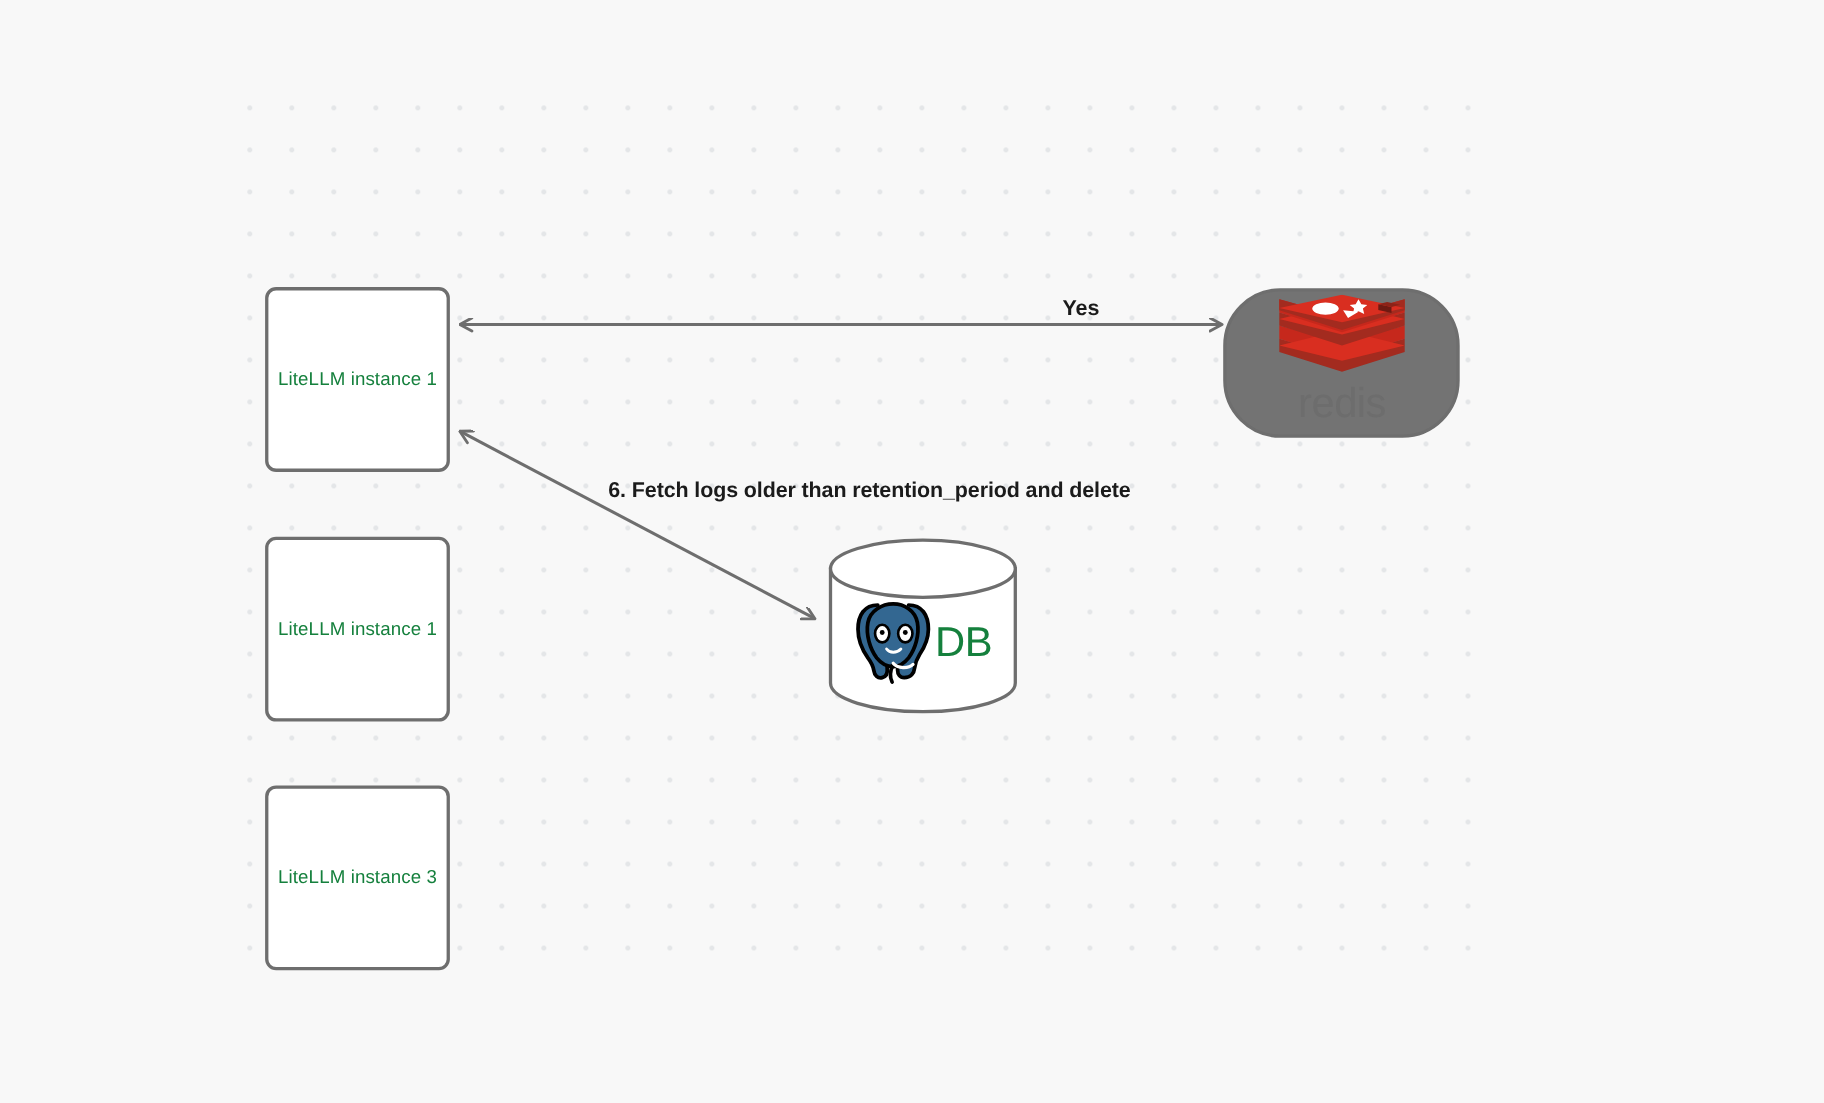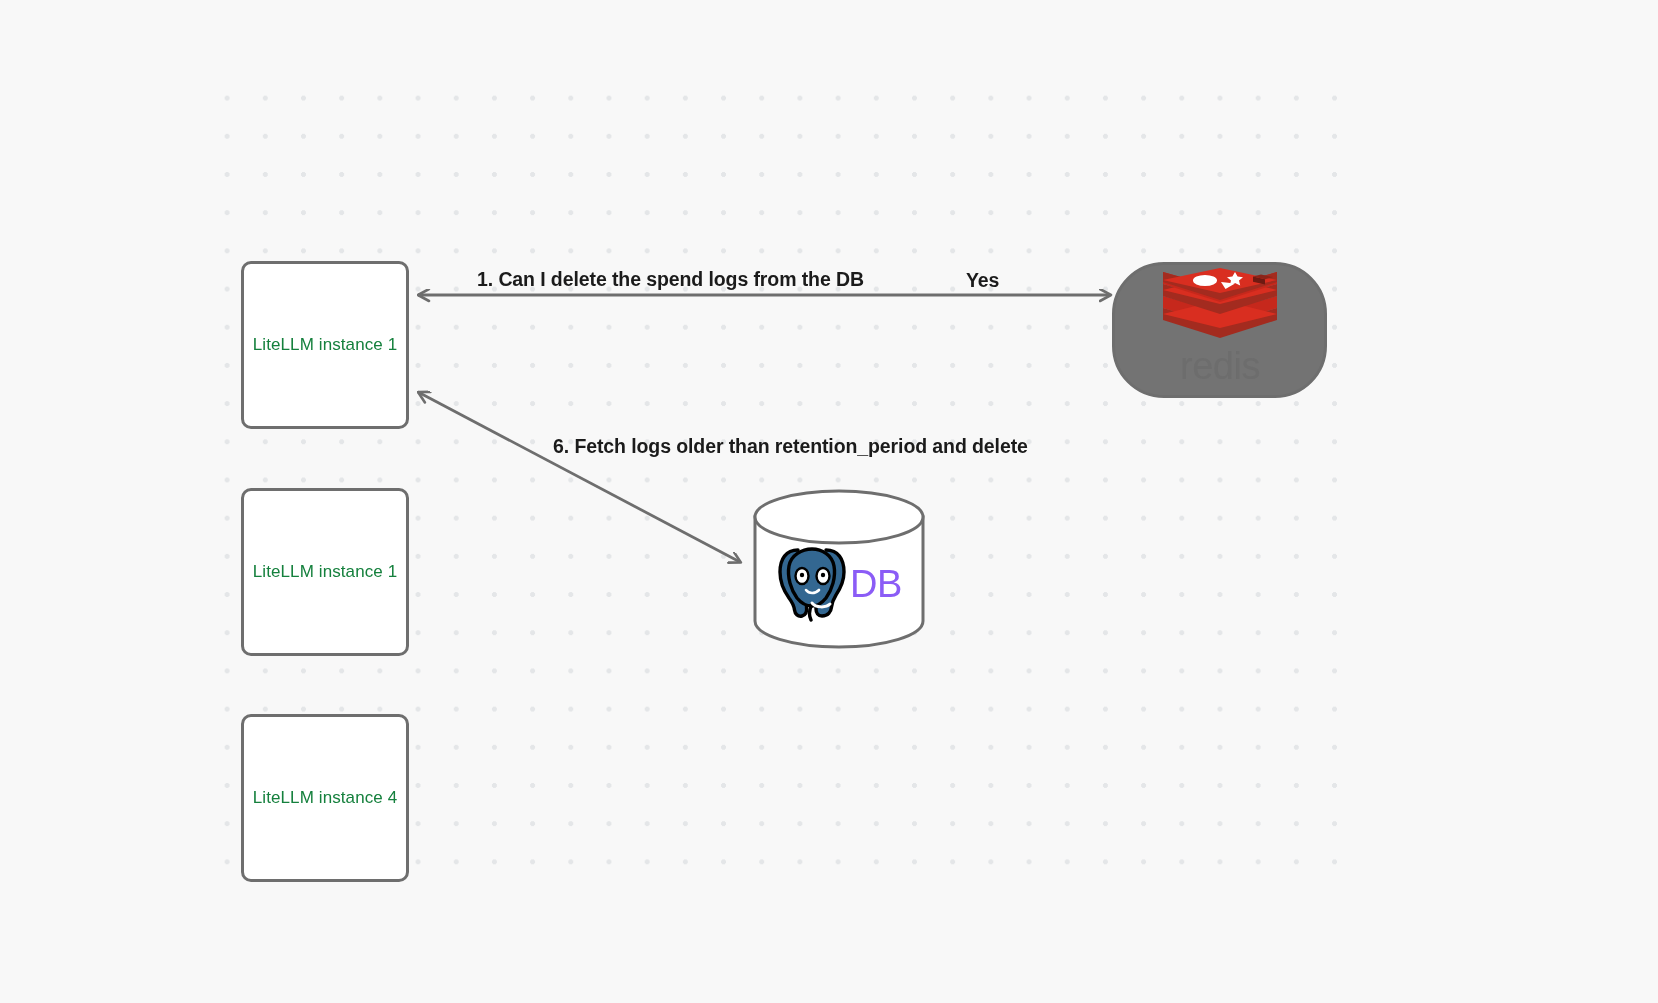--- a/index.html
+++ b/index.html
@@ -98,21 +98,21 @@
     left: 0;
     top: 52px;
     width: 174px;
     height: 86px;
     display: flex;
     align-items: center;
     justify-content: center;
   }
   #db-text {
     font-size: 38px;
-    color: #8b5cf6;
+    color: #15803d;
     font-family: "Liberation Sans", sans-serif;
     letter-spacing: -0.5px;
     margin-left: 2px;
   }
 
   
   #edges {
     position: absolute;
     left: 0; top: 0;
     width: 1658px;
@@ -153,36 +153,35 @@
 
     <g>
       <line x1="418" y1="295" x2="1110" y2="295" stroke="#6e6e6e" stroke-width="2.8" marker-start="url(#arrow-left)" marker-end="url(#arrow-right)"></line>
     </g>
 
     <g>
       <line x1="418" y1="392" x2="740" y2="562" stroke="#6e6e6e" stroke-width="2.8" marker-start="url(#arrow-left)" marker-end="url(#arrow-right)"></line>
     </g>
   </svg>
 
-  <div class="edge-label" id="edge-label-1">1.  Can I delete the spend logs from the DB</div>
 
   <div class="edge-label" id="edge-label-1-answer">Yes</div>
 
   <div class="edge-label" id="edge-label-2">6.  Fetch logs older than retention_period and delete</div>
 
   <div class="node-box" id="node-litellm-1">
     <span class="node-label">LiteLLM instance 1</span>
   </div>
 
   <div class="node-box" id="node-litellm-2">
     <span class="node-label">LiteLLM instance 1</span>
   </div>
 
   <div class="node-box" id="node-litellm-3">
-    <span class="node-label">LiteLLM instance 4</span>
+    <span class="node-label">LiteLLM instance 3</span>
   </div>
 
   <div id="node-redis">
     <div id="redis-logo-wrap">
       <svg class="redis-cubes" width="118" height="78" viewBox="0 0 118 78" xmlns="http://www.w3.org/2000/svg">
 
         <path d="M59 56 L116 40 L116 52 L59 70 L2 52 L2 40 Z" fill="#a32b1f"></path>
         <path d="M59 44 L116 28 L116 40 L59 58 L2 40 L2 28 Z" fill="#c6281c"></path>
         <polygon points="59,32 116,46 59,60 2,46" fill="#d92e20"></polygon>
 

